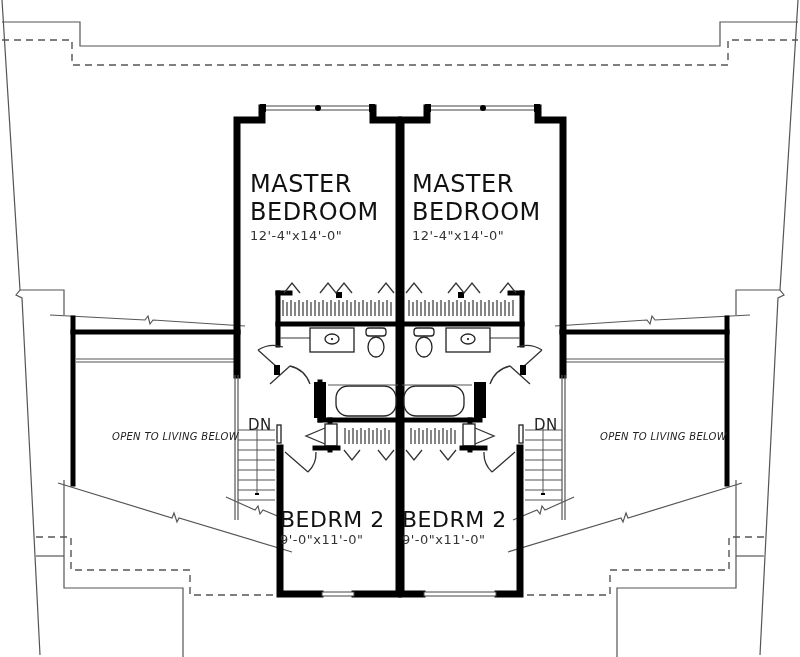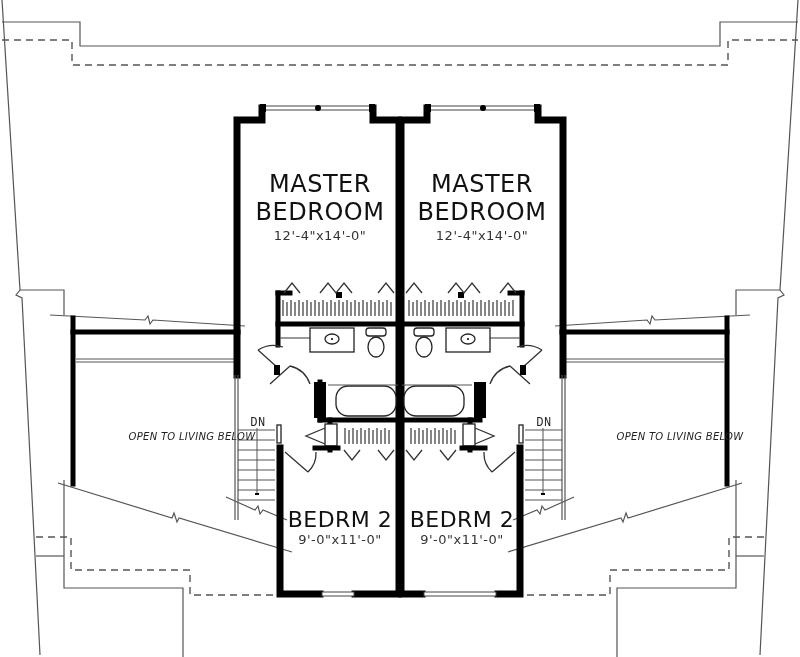--- a/index.html
+++ b/index.html
@@ -9,28 +9,28 @@
     .dash { stroke: #555; stroke-width: 1.4; fill: none; stroke-dasharray: 7 5; }
     .wall { stroke: #000; stroke-width: 7; fill: none; stroke-linecap: square; }
     .wallthin { stroke: #000; stroke-width: 5; fill: none; stroke-linecap: square; }
     .fix { stroke: #222; stroke-width: 1.3; fill: #fff; }
     .win { stroke: #444; stroke-width: 1; fill: #fff; }
     .hang { stroke: #333; stroke-width: 1.3; fill: none; }
     .lbl {
       position: absolute;
       font-family: "DejaVu Sans", sans-serif;
       color: #111;
-      text-align: center;
+      text-align: left;
       white-space: nowrap;
       letter-spacing: 0.5px;
     }
     .room-name { font-size: 24px; line-height: 28px; font-weight: normal; }
     .room-dim { font-size: 13px; line-height: 15px; color: #333; }
     .open-lbl { font-size: 10px; font-style: italic; color: #222; letter-spacing: 0.3px; padding-left: 36px; }
-    .dn-lbl { font-size: 12px; color: #222; font-family: Liberation Mono, monospace; }
+    .dn-lbl { font-size: 15px; color: #222; }
   </style>
 </head>
 <body>
 
 <svg id="plan" viewBox="0 0 800 657" xmlns="http://www.w3.org/2000/svg">
 
   <g>
     <polyline class="thin" points="2,22 80,22 80,46 720,46 720,22 798,22"></polyline>
     <polyline class="dash" points="2,40 72,40 72,65 728,65 728,40 798,40"></polyline>
 

